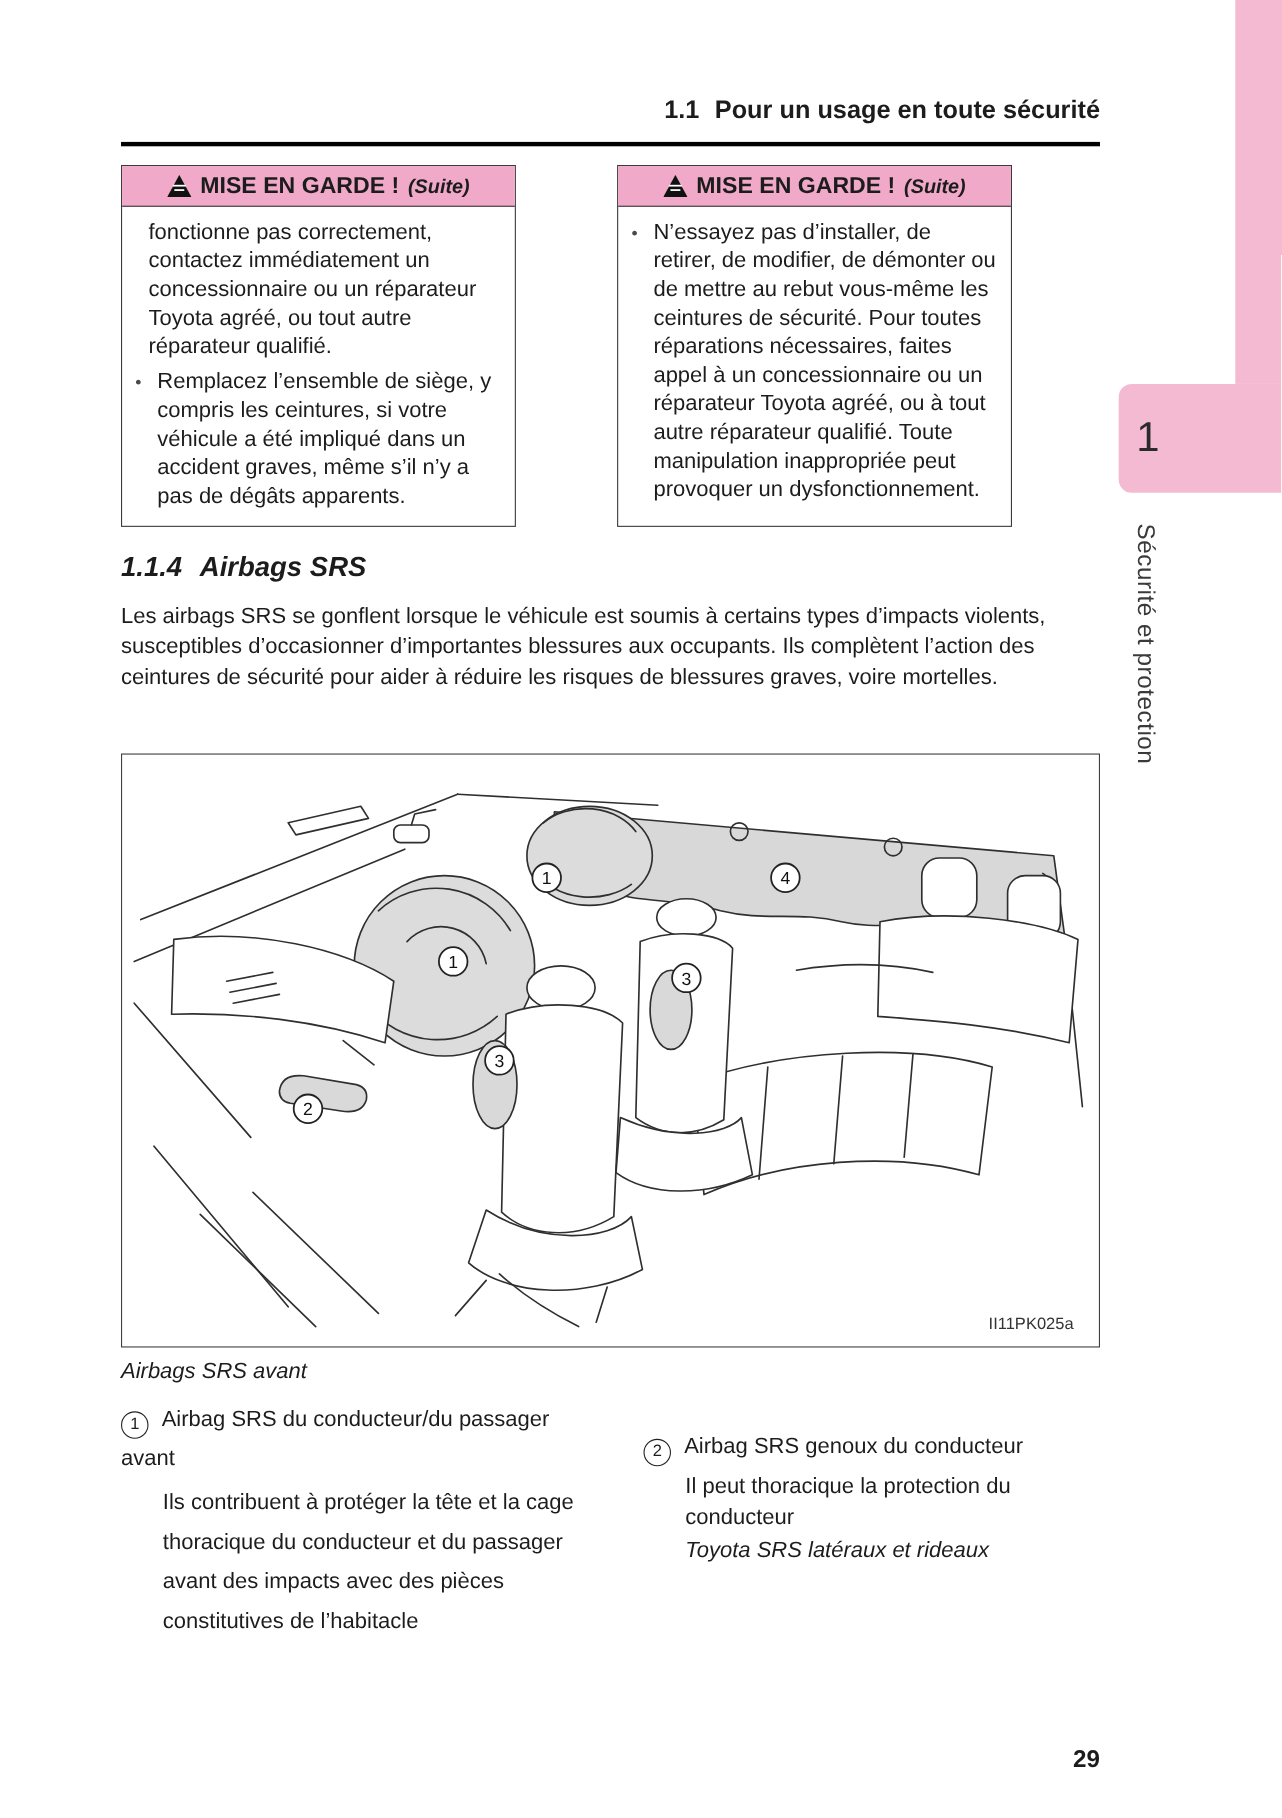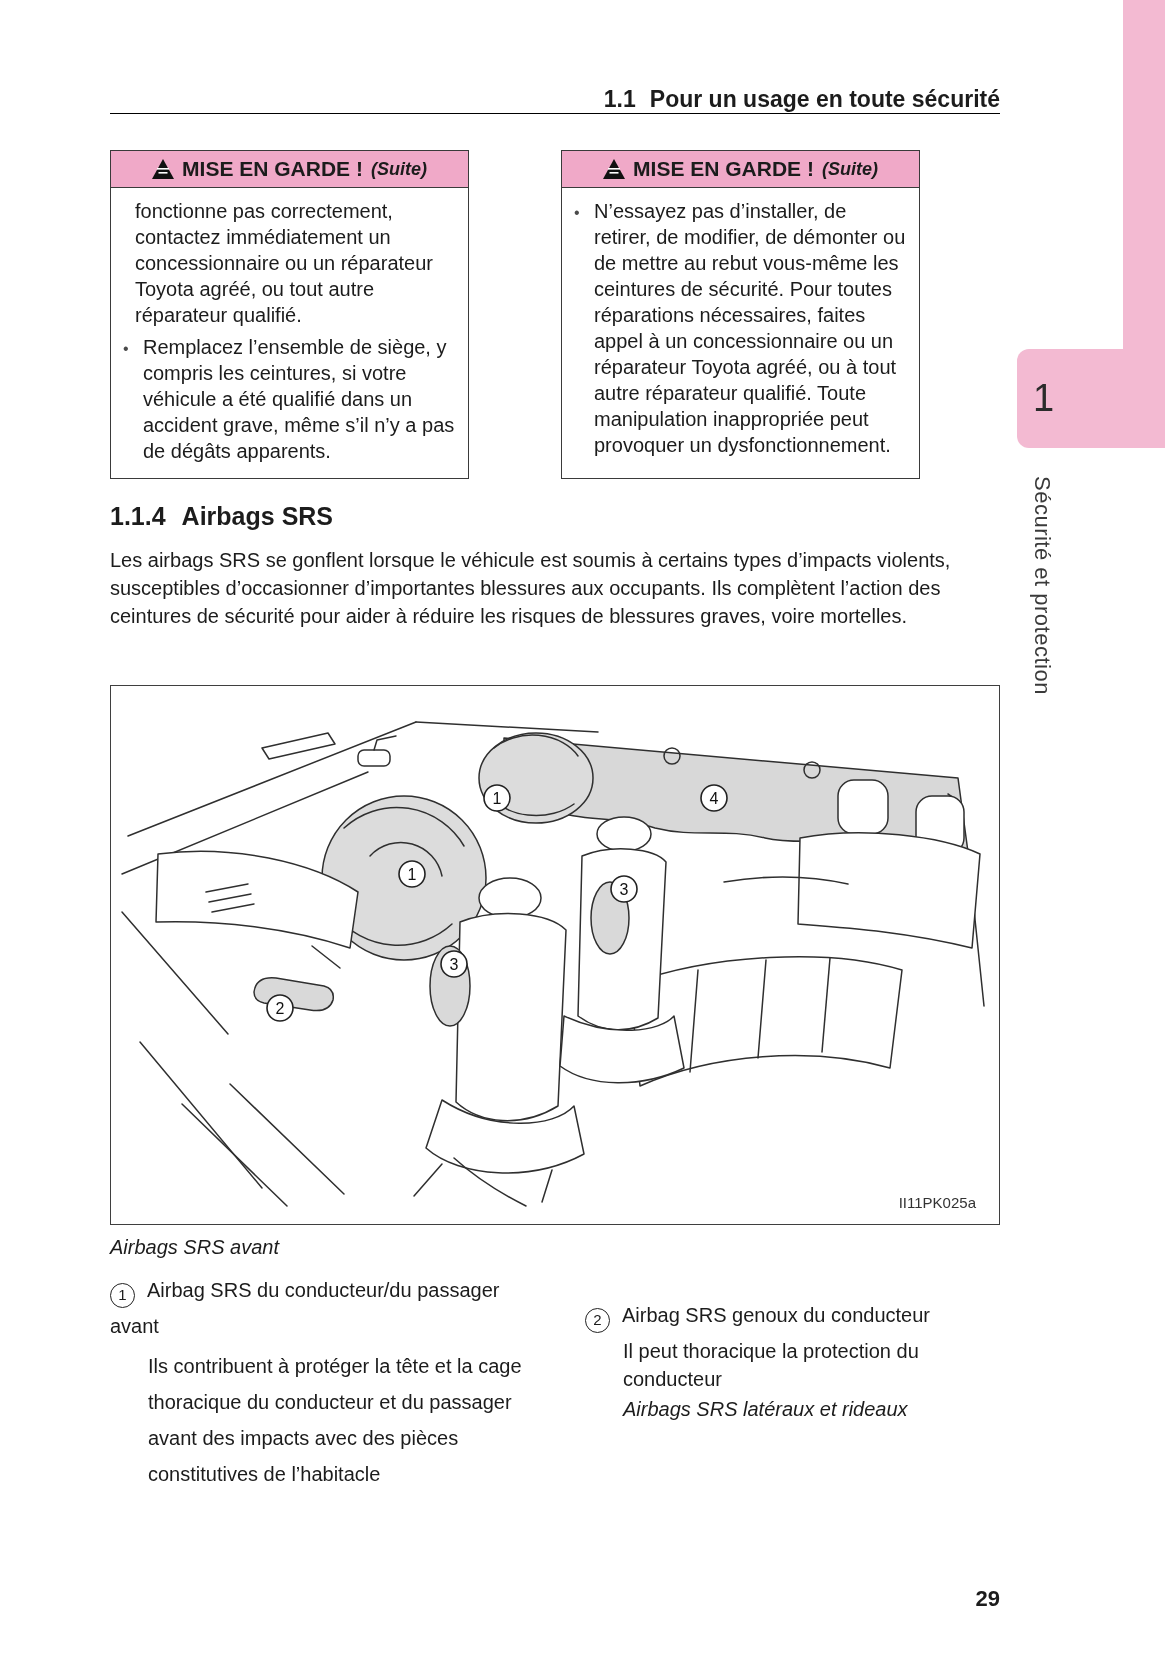--- a/index.html
+++ b/index.html
@@ -10,39 +10,39 @@
   
   .side-strip { position:absolute; top:0; right:0; width:42px; height:349px; background:#f3bad2; }
   .side-tab   { position:absolute; top:349px; right:0; width:148px; height:99px; background:#f3bad2;
                 border-radius:12px 0 0 12px; display:flex; align-items:center; padding-left:16px;
                 font-size:38px; color:#2b2b2b; }
   .side-label { position:absolute; top:476px; right:110px; writing-mode:vertical-rl; text-orientation:mixed;
                 font-size:22px; letter-spacing:0.5px; color:#3a3a3a; }
 
   
   .page-header { position:absolute; left:110px; top:86px; width:890px; text-align:right;
-                 font-weight:bold; font-size:23px; border-bottom:1px solid #000000; }
+                 font-weight:bold; font-size:23px; padding-bottom:16px; border-bottom:4px solid #000000; }
   .page-header .hnum { margin-right:14px; }
 
   
   .warnings { position:absolute; left:110px; top:150px; width:810px; display:flex; gap:92px;justify-content:flex-end; }
   .warnbox  { width:415px; border:1px solid #3a3a3a; background:#fff; }
   .warnhead { background:#f0a9c8; border-bottom:1px solid #3a3a3a; height:37px;
               display:flex; align-items:center; justify-content:center; gap:8px; }
   .warntitle { font-weight:bold; font-size:21px; }
   .warnsuite { font-weight:bold; font-style:italic; font-size:18px; }
   .warnbody { padding:10px 12px 14px 12px; font-size:20px; line-height:26px; }
   .cont { margin:0 0 6px 12px; }
   .bullet { display:flex; }
   .bullet .dot { width:20px; flex:0 0 20px; color:#4a4a4a; }
   .bullet .dot::before { content:"\2022"; font-size:16px; }
   .bullet p { flex:1; }
 
   
-  .section-heading { position:absolute; left:110px; top:502px; font-size:25px; font-weight:bold; }
+  .section-heading { position:absolute; left:110px; top:502px; font-size:25px; font-weight:bold;font-style:italic; }
   .section-heading .snum { margin-right:16px; }
   .section-intro { position:absolute; left:110px; top:546px; width:895px; font-size:20px; line-height:28px; }
 
   
   .figure { position:absolute; left:110px; top:685px; width:890px; height:540px; border:1px solid #3f3f3f; background:#fff; }
   .figure svg { display:block; width:100%; height:100%; }
   .figcaption { position:absolute; left:110px; top:1236px; font-style:italic; font-size:20px; }
 
   
   .legend-col1 { position:absolute; left:110px; top:1272px; width:428px; font-size:20px; line-height:36px; }
@@ -81,21 +81,21 @@
           <rect x="5" y="9" width="12" height="1.6" fill="#fff"></rect>
           <rect x="6.5" y="13" width="9" height="1.6" fill="#fff"></rect>
         </svg>
         <span class="warntitle">MISE EN GARDE !</span>
         <span class="warnsuite">(Suite)</span>
       </div>
       <div class="warnbody">
         <p class="cont">fonctionne pas correctement, contactez immédiatement un concessionnaire ou un réparateur Toyota agréé, ou tout autre réparateur qualifié.</p>
         <div class="bullet">
           <span class="dot"></span>
-          <p>Remplacez l’ensemble de siège, y compris les ceintures, si votre véhicule a été qualifié dans un accident grave, même s’il n’y a pas de dégâts apparents.</p>
+          <p>Remplacez l’ensemble de siège, y compris les ceintures, si votre véhicule a été impliqué dans un accident graves, même s’il n’y a pas de dégâts apparents.</p>
         </div>
       </div>
     </section>
 
     <section class="warnbox">
       <div class="warnhead">
         <svg width="22" height="20" viewBox="0 0 22 20">
           <polygon points="11,0 22,20 0,20" fill="#111"></polygon>
           <rect x="5" y="9" width="12" height="1.6" fill="#fff"></rect>
           <rect x="6.5" y="13" width="9" height="1.6" fill="#fff"></rect>
@@ -215,18 +215,18 @@
   <p class="figcaption">Airbags SRS avant</p>
 
   <div class="legend-col1">
     <span class="numcircle">1</span><span>Airbag SRS du conducteur/du passager avant</span>
     <p class="legend-desc">Ils contribuent à protéger la tête et la cage thoracique du conducteur et du passager avant des impacts avec des pièces constitutives de l’habitacle</p>
   </div>
 
   <div class="legend-col2">
     <span class="numcircle">2</span><span>Airbag SRS genoux du conducteur</span>
     <p class="legend-desc">Il peut thoracique la protection du conducteur</p>
-    <p class="legend-note">Airbags SRS latéraux et rideaux</p>
+    <p class="legend-note">Toyota SRS latéraux et rideaux</p>
   </div>
 
   <div class="page-number">29</div>
 
 </div>
 
 </body></html>

